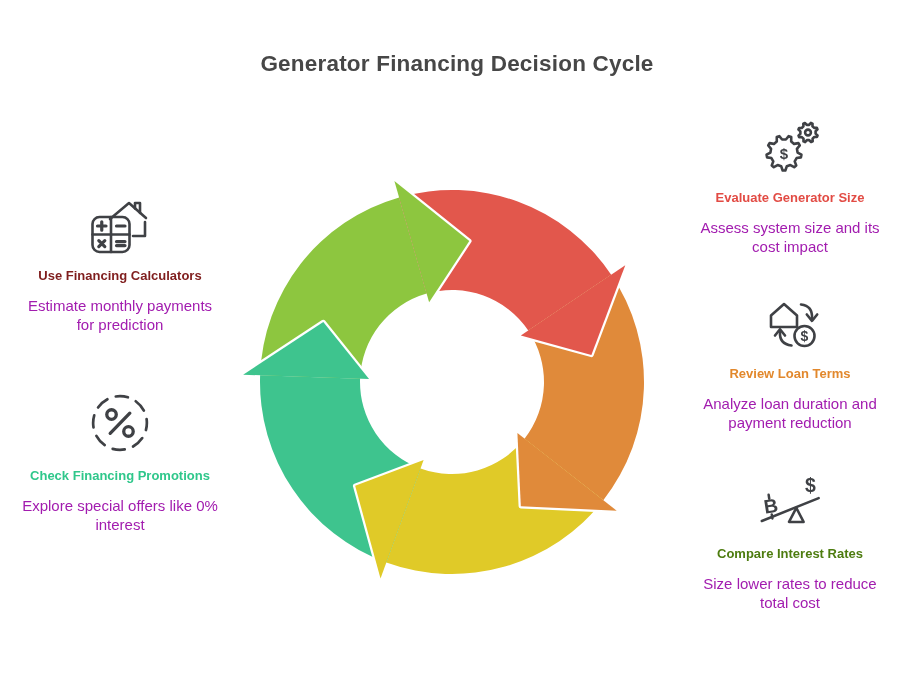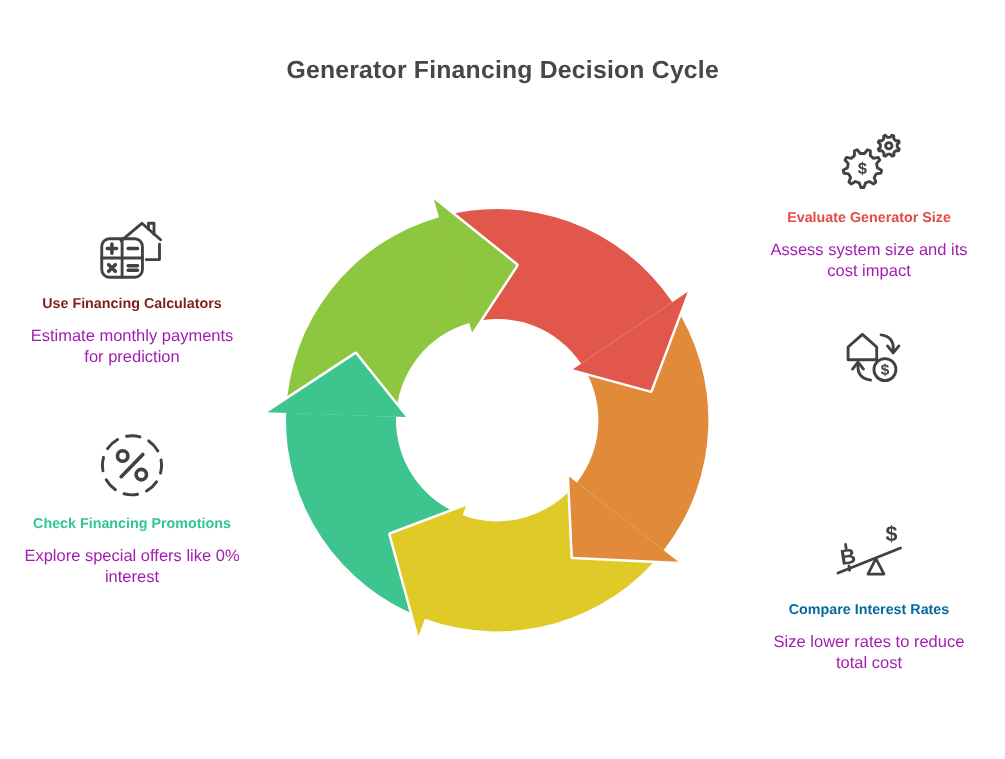--- a/index.html
+++ b/index.html
@@ -86,29 +86,31 @@
   <div class="card" id="card-r2">
     <svg class="icon" width="64" height="58" viewBox="0 0 64 58">
       <path d="M13 21.5 L26 10 L39 21.5 L39 33 L13 33 Z"></path>
       <path d="M43 10.5 C51.5 11.5 54.5 17 54 24.5"></path>
       <path d="M48.8 20.5 L54 26.8 L59.2 20.5"></path>
       <circle cx="46.5" cy="42" r="10"></circle>
       <text class="icon-text" x="46.5" y="47" font-size="14">$</text>
       <path d="M33.5 51.5 C25 50.5 21.5 45.5 22 38"></path>
       <path d="M17 41.5 L22 35.2 L27 41.5"></path>
     </svg>
+    <h2 style="color: rgb(226, 136, 44);">Review Loan Terms</h2>
+    <p>Analyze loan duration and payment reduction</p>
   </div>
 
   <div class="card" id="card-r3">
     <svg class="icon" width="70" height="60" viewBox="0 0 72 60">
       <path d="M7 49.5 L65.5 26"></path>
       <path d="M42.5 36 L35 50.5 L50 50.5 Z"></path>
       <g transform="rotate(-9 16 35)">
         <text class="icon-text" x="16.5" y="41" font-size="20">B</text>
         <path d="M16 22.5 L16 26.5 M16 43 L16 47"></path>
       </g>
       <text class="icon-text" x="57" y="20" font-size="20">$</text>
     </svg>
-    <h2 style="color: #0369a1;">Compare Interest Rates</h2>
+    <h2 style="color: #4d7c0f;">Compare Interest Rates</h2>
     <p>Size lower rates to reduce total cost</p>
   </div>
 
 </div>
 
 </body></html>

